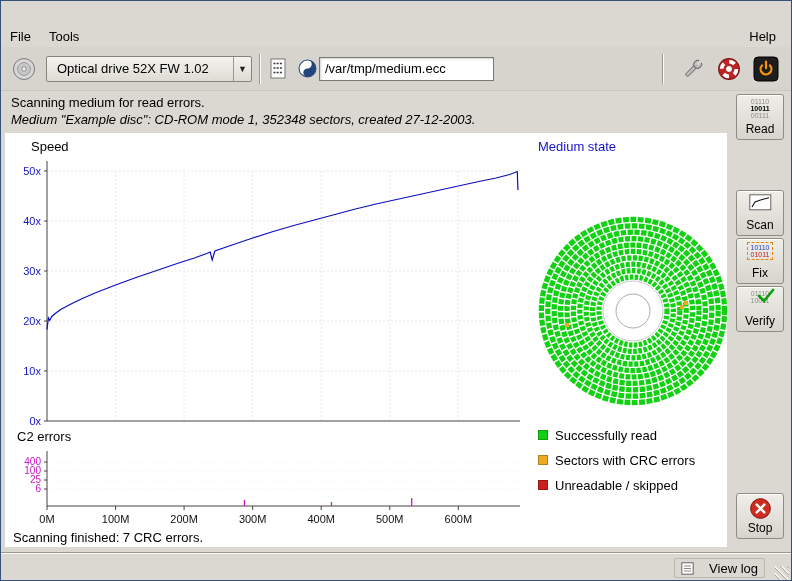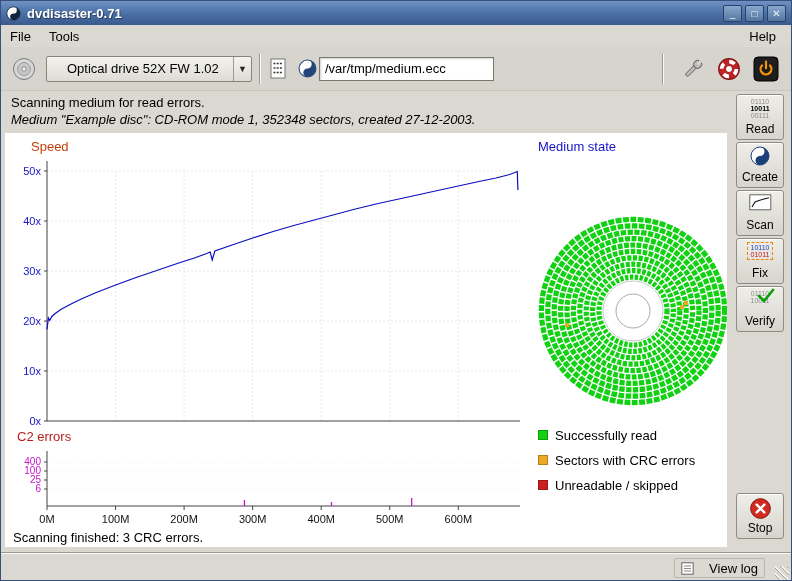--- a/index.html
+++ b/index.html
@@ -20,37 +20,37 @@
     display:flex;align-items:center;font-size:13px;color:#000}
   .menu-item{padding:16px 9px}
   .menu-help{margin-left:auto;margin-right:6px}
 
   
   .toolbar{position:absolute;left:0;top:46px;width:100%;height:44px;background:#d6d4cd;
     display:flex;align-items:center;padding:0 8px;border-bottom:1px solid #c9c7bd}
   .tsep{width:2px;height:30px;border-left:1px solid #9b998f;border-right:1px solid #fbfaf7;margin:0 7px}
   .combo{display:flex;align-items:center;height:26px;width:206px;background:linear-gradient(180deg,#f4f3ef,#dddbd3);
     border:1px solid #87857b;border-radius:2px;margin-left:7px}
-  .combo-text{flex:1;padding:0 20px;font-size:13px;white-space:nowrap;overflow:hidden}
+  .combo-text{flex:1;padding:0 10px;font-size:13px;white-space:nowrap;overflow:hidden}
   .combo-arrow{width:18px;align-self:stretch;border-left:1px solid #9b998f;display:flex;align-items:center;justify-content:center;font-size:9px;color:#222}
   .tinput{height:24px;background:#fff;border:1px solid #7c7a70;box-shadow:inset 1px 1px 2px rgba(0,0,0,.18);
     font-size:13px;padding:0 5px;width:168px;color:#000}
   .tool-icon{display:flex;align-items:center;justify-content:center;margin:0 2px}
   .right-tools{margin-left:auto;display:flex;align-items:center;gap:8px;margin-right:2px}
 
   
   .infobar{position:absolute;left:0;top:90px;width:726px;height:42px;background:#dad8d1}
   .info1{position:absolute;left:10px;top:4px;font-size:13px;color:#000}
   .info2{position:absolute;left:10px;top:21px;font-size:13px;font-style:italic;color:#000}
 
   
   .draw{position:absolute;left:4px;top:132px;width:722px;height:414px;background:#fff}
   .chart-title{position:absolute;font-size:13px}
-  .speed-title{left:26px;top:6px;color:#c2410c}
-  .c2-title{left:12px;top:296px;color:#b91c1c}
+  .speed-title{left:26px;top:6px;color:#000000}
+  .c2-title{left:12px;top:296px;color:#000000}
   .medium-title{left:533px;top:6px;color:#1414c8}
   #charts-canvas{position:absolute;left:0;top:0}
   #disc-canvas{position:absolute;left:533px;top:83px}
   .legend-row{position:absolute;left:533px;height:14px;display:flex;align-items:center}
   .legend-sq{width:10px;height:10px;margin-right:7px;border:1px solid rgba(0,0,0,.25)}
   .legend-label{font-size:13px;color:#000}
   .finishline{position:absolute;left:8px;top:397px;font-size:13px;color:#000}
 
   
   .sidebar{position:absolute;left:726px;top:90px;width:88px;height:461px;background:#dad8d1}
@@ -73,34 +73,20 @@
   .viewlog-btn{position:absolute;right:26px;top:5px;height:20px;display:flex;align-items:center;gap:15px;
     padding:0 6px;border:1px solid #b9b7ad;border-radius:2px;background:#dad8d1;font-size:13px;color:#000;cursor:default}
   .grip{position:absolute;right:2px;bottom:2px;width:14px;height:14px;
     background:repeating-linear-gradient(45deg,transparent 0 3px,#a8a69b 3px 4px,#f5f4f0 4px 5px)}
 </style>
 </head>
 <body>
 
 <div class="window">
 
-  <div class="titlebar">
-    <svg width="15" height="15" viewBox="0 0 18 18">
-      <circle cx="9" cy="9" r="8" fill="#fff" stroke="#10243f"></circle>
-      <path d="M9,1 a8,8 0 0 1 0,16 a4,4 0 0 1 0,-8 a4,4 0 0 0 0,-8 z" fill="#10243f"></path>
-      <circle cx="9" cy="5" r="1.3" fill="#fff"></circle>
-        <circle cx="9" cy="13" r="1.3" fill="#10243f"></circle>
-    </svg>
-    <span class="title-text">dvdisaster-0.71</span>
-    <div class="tb-btns">
-      <div class="tb-btn">_</div>
-      <div class="tb-btn">□</div>
-      <div class="tb-btn">✕</div>
-    </div>
-  </div>
 
   <div class="menubar">
     <span class="menu-item">File</span>
     <span class="menu-item">Tools</span>
     <span class="menu-item menu-help">Help</span>
   </div>
 
   <div class="toolbar">
     <span class="tool-icon">
       <svg width="26" height="26" viewBox="0 0 26 26">
@@ -261,40 +247,31 @@
     </div>
     <div class="legend-row" style="top:320px">
       <span class="legend-sq" style="background: rgb(237, 169, 33);"></span>
       <span class="legend-label">Sectors with CRC errors</span>
     </div>
     <div class="legend-row" style="top:345px">
       <span class="legend-sq" style="background: rgb(204, 31, 31);"></span>
       <span class="legend-label">Unreadable / skipped</span>
     </div>
 
-    <div class="finishline">Scanning finished: 3 CRC errors.</div>
+    <div class="finishline">Scanning finished: 7 CRC errors.</div>
   </div>
 
   <div class="sidebar">
     <div class="side-btn" style="top:3px">
       <div class="bin-icon">
         <div class="bin-dim">01110</div>
         <div class="bin-bold">10011</div>
         <div class="bin-dim">00111</div>
       </div>
       <span class="side-label">Read</span>
-    </div>
-    <div class="side-btn" style="top:51px">
-      <svg width="20" height="20" viewBox="0 0 20 20">
-        <circle cx="10" cy="10" r="9" fill="#fff" stroke="#1b3f77"></circle>
-        <path d="M10,1 a9,9 0 0 1 0,18 a4.5,4.5 0 0 1 0,-9 a4.5,4.5 0 0 0 0,-9 z" fill="#1b3f77"></path>
-        <circle cx="10" cy="5.5" r="1.4" fill="#fff"></circle>
-          <circle cx="10" cy="14.5" r="1.4" fill="#1b3f77"></circle>
-      </svg>
-      <span class="side-label">Create</span>
     </div>
     <div class="side-btn" style="top:147px">
       <div class="fix-frame bin-icon">
         <div class="bin-blue">10110</div>
         <div class="bin-red">01011</div>
       </div>
       <span class="side-label">Fix</span>
     </div>
     <div class="side-btn" style="top:99px">
       <svg width="23" height="17" viewBox="0 0 23 17">

